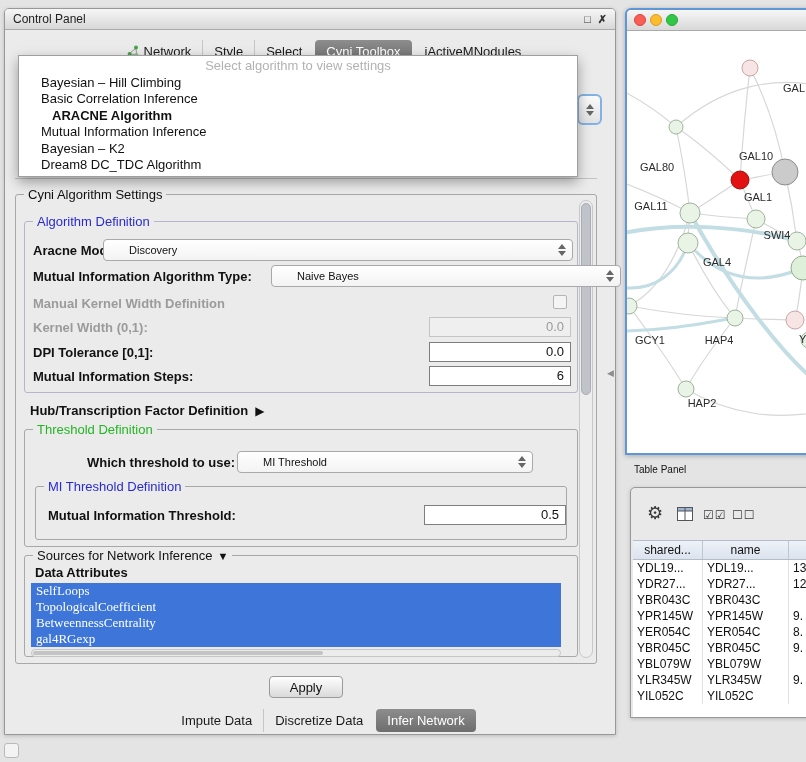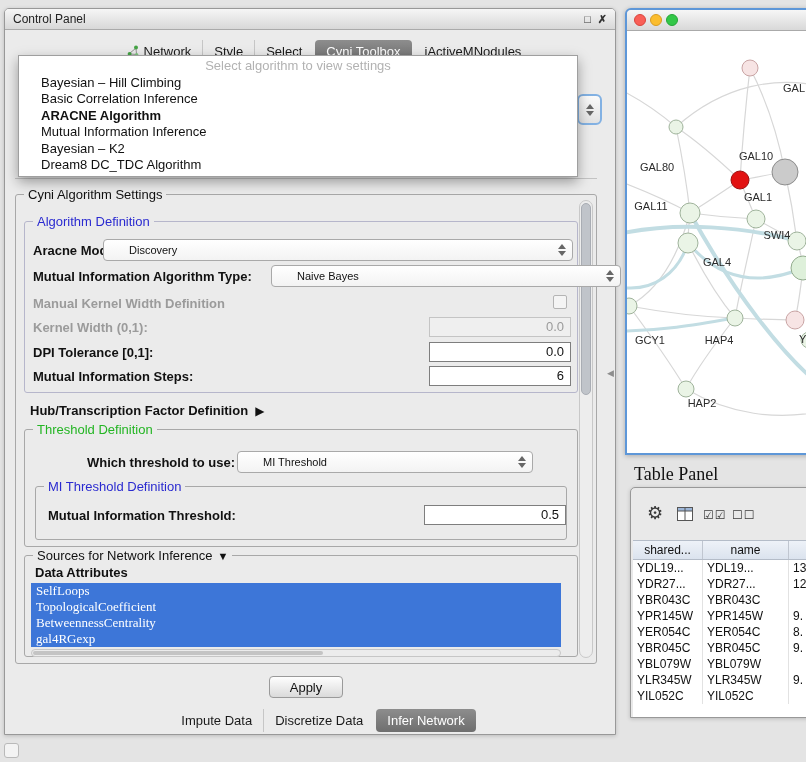--- a/index.html
+++ b/index.html
@@ -28,21 +28,21 @@
   .tab + .tab { border-left: 1px solid #c6c6c6; }
   .tab.selected { background: linear-gradient(#8d8d8d, #6e6e6e); color: #fff;
                   border-radius: 4px; border-left: none; margin: 0 2px; }
   .tab.selected + .tab { border-left: none; }
 
   .popup { position: absolute; background: #fff; border: 1px solid #9f9f9f;
            box-shadow: 0 5px 12px rgba(0,0,0,.35); z-index: 100; padding: 2px 16px; }
   .popup-item { font-size: 13px; line-height: 16.5px; padding-left: 6px;
                 white-space: nowrap; color: #111; }
   .popup-item.placeholder { color: #b2b2b2; text-align: center; padding-left: 0; }
-  .popup-item.bold { font-weight: bold; }
+  .popup-item.bold { font-weight: bold; margin-left: 11px; }
 
   .group { position: absolute; border: 1px solid #a8a8a8; border-radius: 3px; }
   .group-title { position: absolute; top: -8px; left: 8px; background: #ebebeb;
                  padding: 0 4px; font-size: 13px; white-space: nowrap;
                  display: flex; align-items: center; gap: 5px; }
   .t-blue { color: #2a2ad0; }
   .t-green { color: #23b523; }
 
   .lbl { position: absolute; font-size: 13px; font-weight: bold; white-space: nowrap; }
   .lbl.dis { color: #9b9b9b; }
@@ -332,21 +332,21 @@
         <text x="92" y="313" text-anchor="middle">HAP4</text>
         <text x="75" y="376" text-anchor="middle">HAP2</text>
         <text x="156" y="61">GAL</text>
         <text x="172" y="312">Y</text>
       </g>
     </svg>
     
   </div>
 </div>
 
-<span style="position:absolute; left:634px; top:464px; font-size:18px;font-family:Liberation Serif, serif;">Table Panel</span>
+<span style="position:absolute; left:634px; top:464px; font-size:10px;">Table Panel</span>
 
 <div class="window" style="left:630px; top:487px; width:200px; height:231px; overflow:hidden; background:#e9e9e9;">
 
   <span class="tp-icon" style="left:16px; top:14px; font-size:18px;">⚙</span>
   <svg class="tp-icon" style="left:46px; top:19px;" width="16" height="14" viewBox="0 0 16 14">
     <rect x="0.5" y="0.5" width="15" height="13" fill="#fff" stroke="#555"></rect>
     <rect x="0.5" y="0.5" width="15" height="3.5" fill="#9db6d8" stroke="#555"></rect>
     <line x1="8" y1="0.5" x2="8" y2="13.5" stroke="#555"></line>
   </svg>
   <span class="tp-icon" style="left:72px; top:20px; font-size:12px; letter-spacing:1px;">☑☑</span>

